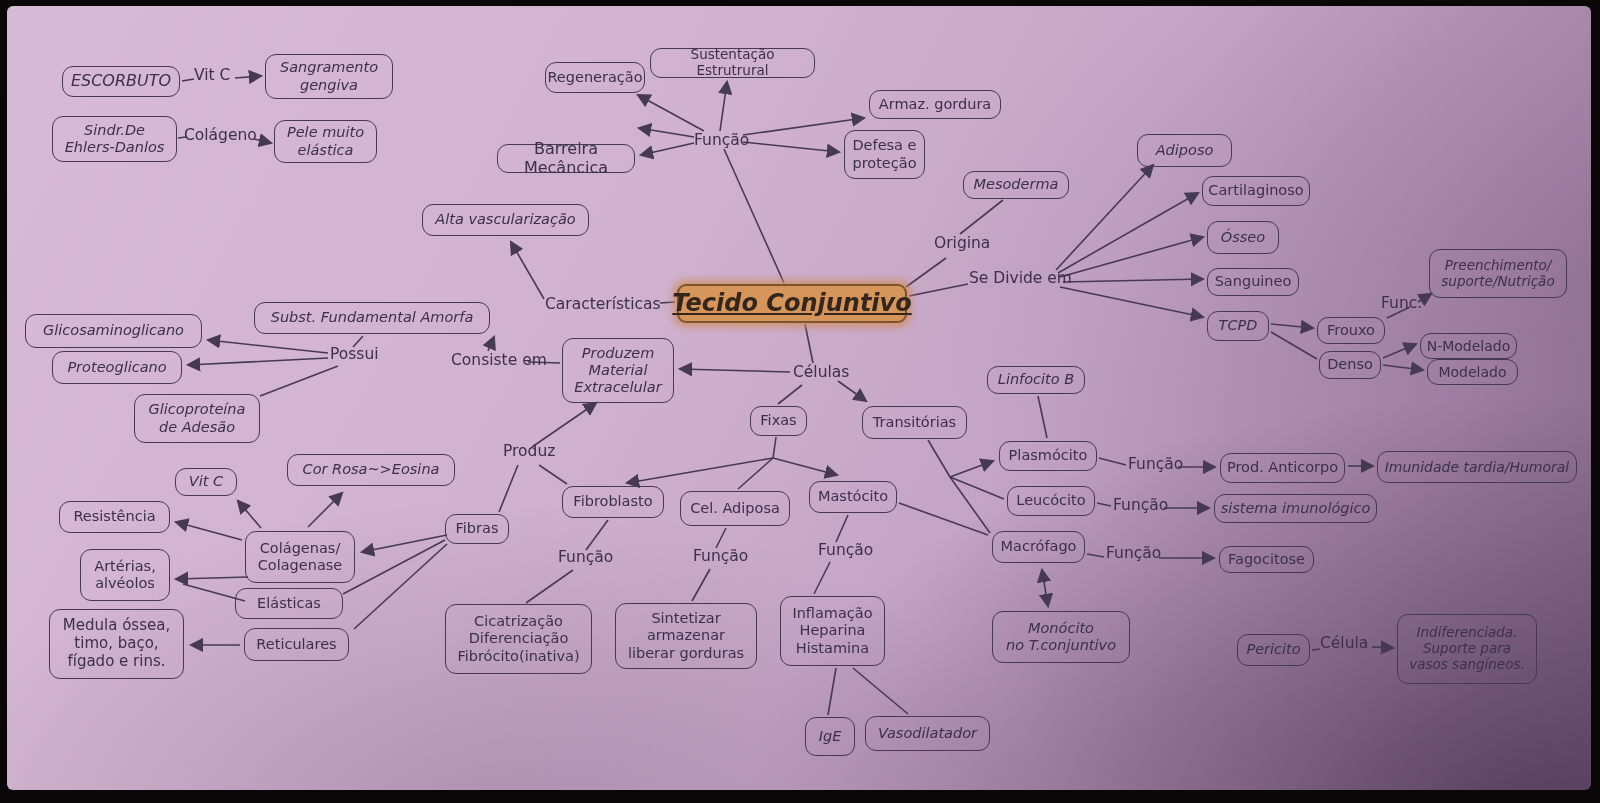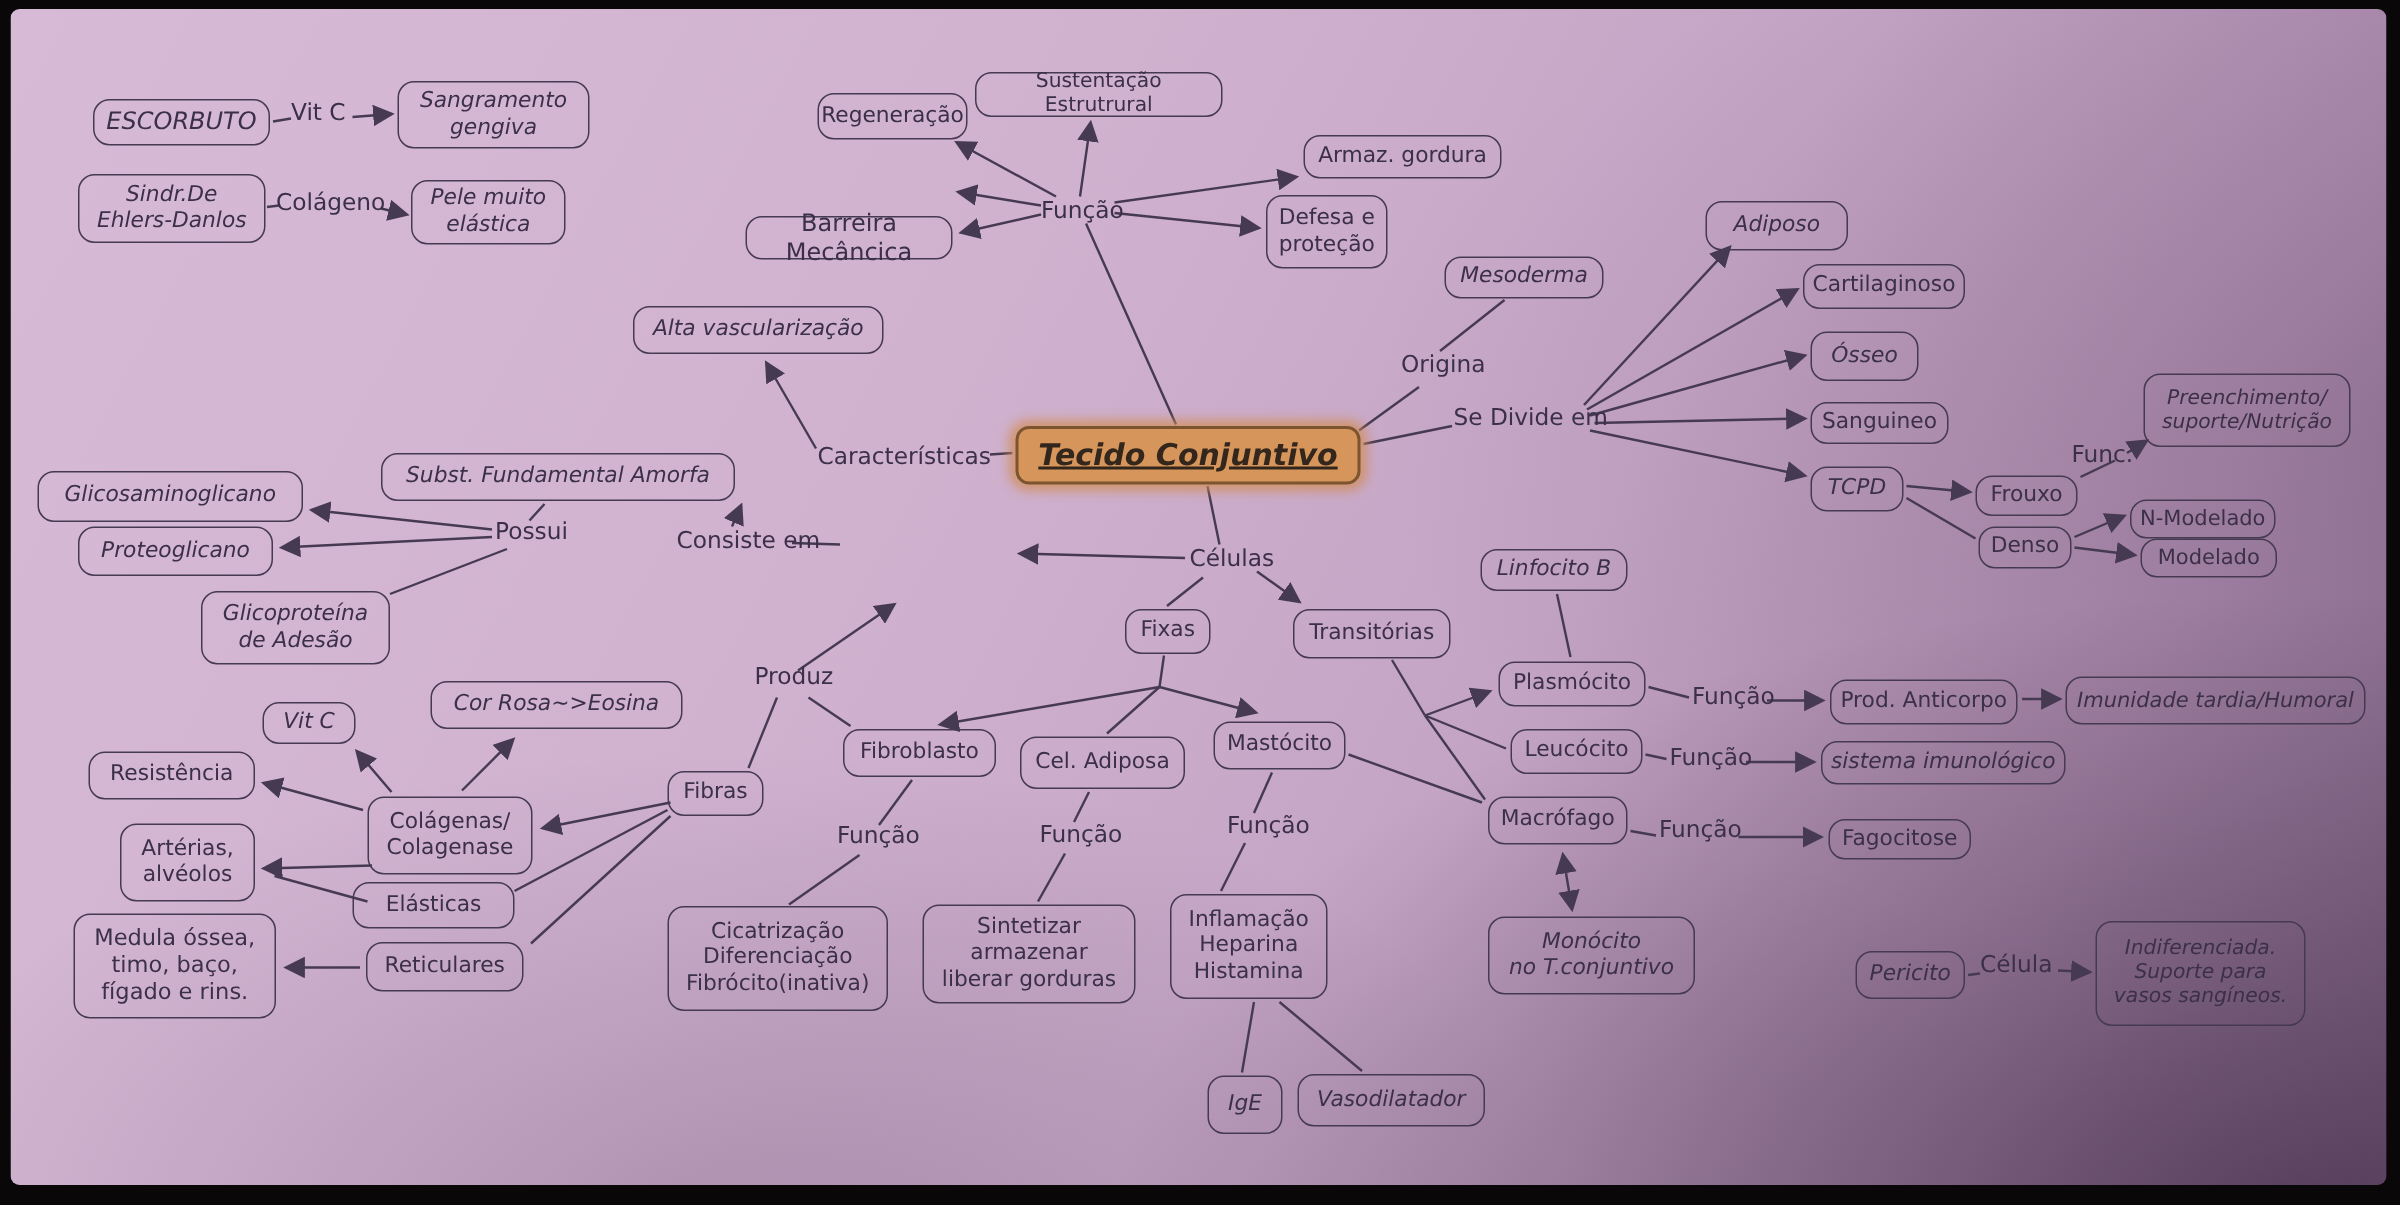--- a/index.html
+++ b/index.html
@@ -33,21 +33,21 @@
   .i{font-style:italic;}
   .b{font-weight:normal;}
   .plain{
     position:absolute;color:var(--text);font-size:15.5px;white-space:nowrap;line-height:1;
   }
   .center-node{
     background:#d6955a;
     border:2px solid #7c5530;border-radius:9px;
     box-shadow:0 0 7px 4px rgba(209,140,82,0.75);
     font-weight:bold;font-style:italic;text-decoration:underline;
-    color:#33261c;font-size:20px;white-space:nowrap;
+    color:#33261c;font-size:24px;white-space:nowrap;
   }
 </style>
 </head>
 <body>
 
 <div class="paper">
 
   <svg class="wires" viewBox="0 0 1600 803">
     <defs>
       <marker id="ah" viewBox="0 0 10 10" refX="8.5" refY="5" markerWidth="9" markerHeight="9" orient="auto-start-reverse">
@@ -163,20 +163,23 @@
   <div class="node" style="left:1310px;top:311px;width:68px;height:27px"><span>Frouxo</span></div>
   <div class="node" style="left:1413px;top:327px;width:97px;height:26px;font-size:14px"><span>N-Modelado</span></div>
   <div class="node" style="left:1312px;top:345px;width:62px;height:28px"><span>Denso</span></div>
   <div class="node" style="left:1420px;top:353px;width:91px;height:26px;font-size:14px"><span>Modelado</span></div>
   <div class="node i" style="left:415px;top:198px;width:167px;height:32px"><span>Alta vascularização</span></div>
   <div class="node i" style="left:247px;top:296px;width:236px;height:32px"><span>Subst. Fundamental Amorfa</span></div>
   <div class="node i" style="left:18px;top:308px;width:177px;height:34px"><span>Glicosaminoglicano</span></div>
   <div class="node i" style="left:45px;top:345px;width:130px;height:33px"><span>Proteoglicano</span></div>
   <div class="node i" style="left:127px;top:388px;width:126px;height:49px"><span>Glicoproteína
 de Adesão</span></div>
+  <div class="node i" style="left:555px;top:332px;width:112px;height:65px"><span>Produzem
+Material
+Extracelular</span></div>
   <div class="node" style="left:743px;top:400px;width:57px;height:30px"><span>Fixas</span></div>
   <div class="node" style="left:855px;top:400px;width:105px;height:33px"><span>Transitórias</span></div>
   <div class="node i" style="left:980px;top:360px;width:98px;height:28px"><span>Linfocito B</span></div>
   <div class="node" style="left:992px;top:435px;width:98px;height:30px"><span>Plasmócito</span></div>
   <div class="node i" style="left:168px;top:462px;width:62px;height:28px"><span>Vit C</span></div>
   <div class="node i" style="left:280px;top:448px;width:168px;height:32px"><span>Cor Rosa~&gt;Eosina</span></div>
   <div class="node" style="left:1213px;top:447px;width:125px;height:30px"><span>Prod. Anticorpo</span></div>
   <div class="node i" style="left:1370px;top:445px;width:200px;height:32px;font-size:14px"><span>Imunidade tardia/Humoral</span></div>
   <div class="node" style="left:555px;top:480px;width:102px;height:32px"><span>Fibroblasto</span></div>
   <div class="node" style="left:673px;top:485px;width:110px;height:35px"><span>Cel. Adiposa</span></div>

